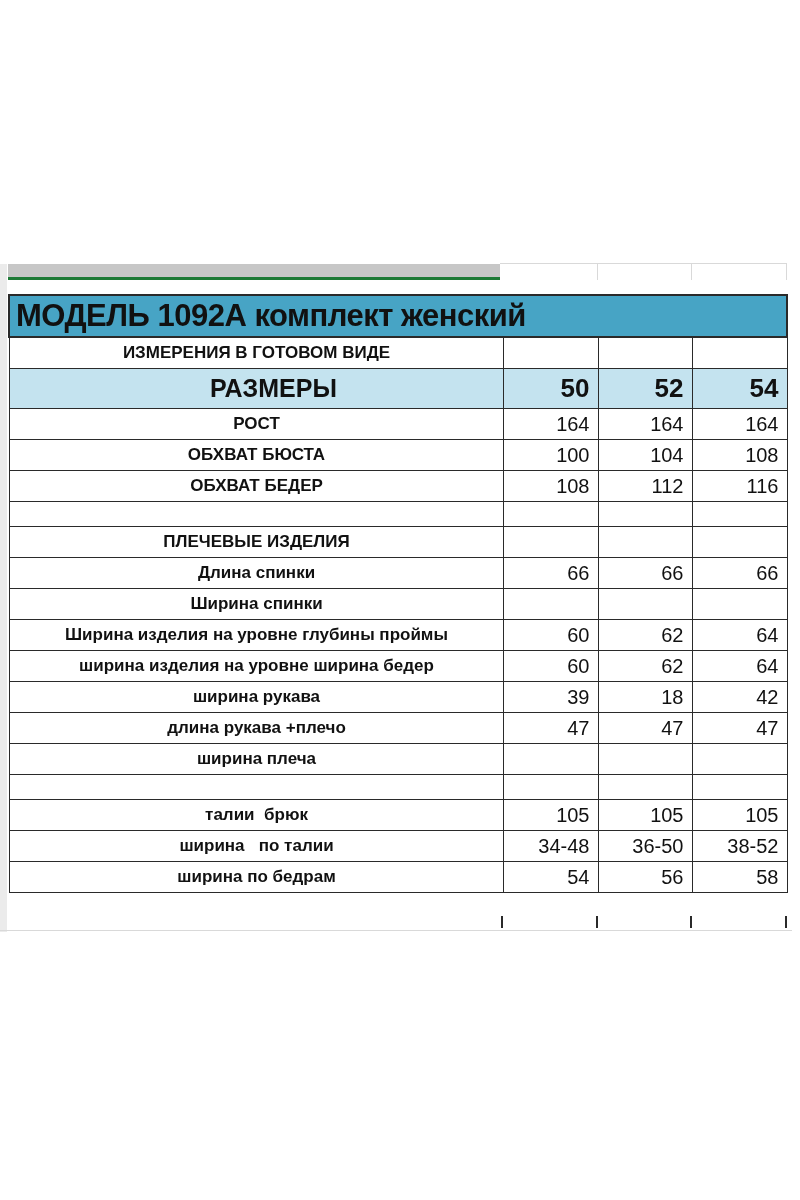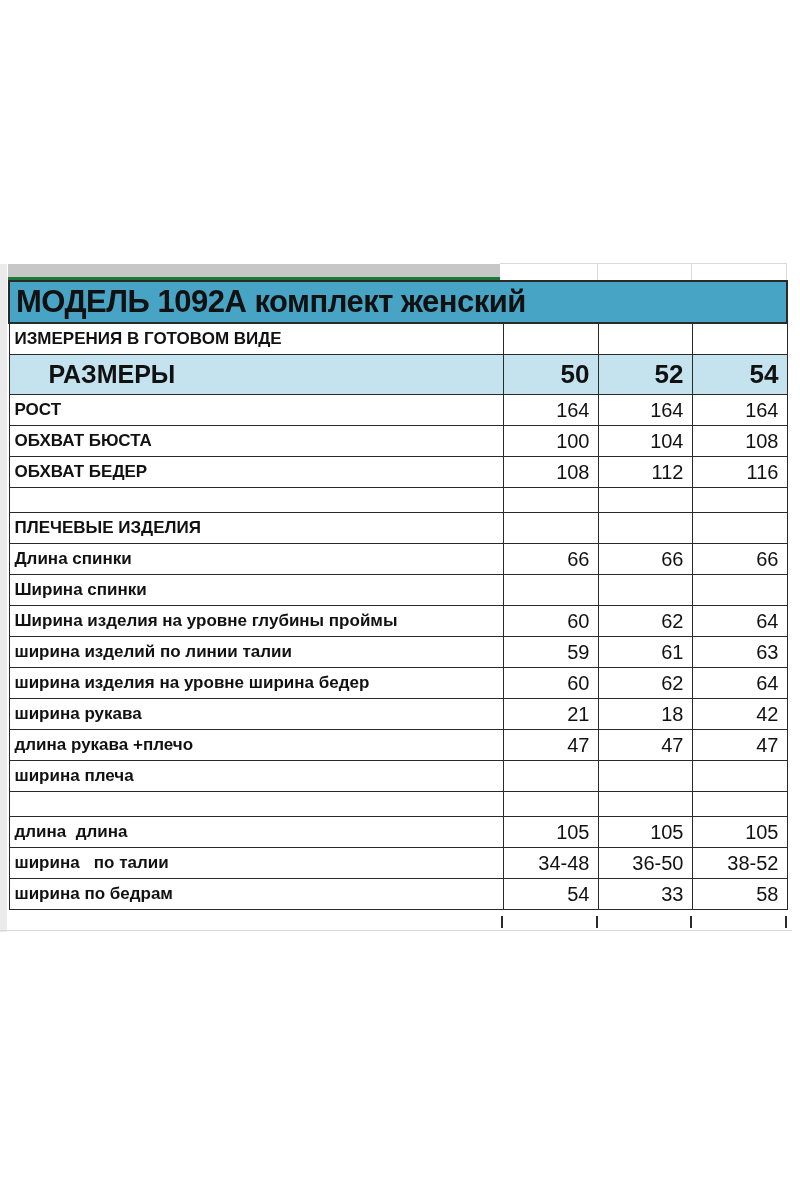--- a/index.html
+++ b/index.html
@@ -7,26 +7,26 @@
   .canvas{position:relative;width:800px;height:1200px;background:#ffffff;overflow:hidden;}
 
   .left-gutter{position:absolute;left:0;top:264px;width:7px;height:668px;background:var(--gutter);}
   .top-strip{position:absolute;left:8px;top:264px;width:492px;height:13px;background:var(--top-strip);}
   .green-line{position:absolute;left:8px;top:277px;width:492px;height:3px;background:var(--green-line);}
   .faint-h{position:absolute;left:500px;top:263px;width:286px;height:1px;background:var(--faint-line);}
   .faint-v{position:absolute;top:263px;width:1px;height:17px;background:var(--faint-line);}
   .fv1{left:597px;} .fv2{left:691px;} .fv3{left:786px;}
 
   table.size-table{
-    position:absolute;left:8px;top:280px;width:778px;
+    position:absolute;left:8px;top:294px;width:778px;
     border-collapse:collapse;table-layout:fixed;
     color:var(--text);
   }
   .size-table td{border:1.5px solid var(--border);vertical-align:middle;overflow:hidden;}
-  td.lbl{text-align:left;padding:0 4px 0 5px;font-weight:700;white-space:pre;}
+  td.lbl{text-align:center;padding:0 4px 0 5px;font-weight:700;white-space:pre;}
   td.num{text-align:right;padding:0 8px 0 10px;white-space:nowrap;}
 
   tr.title-row td{
     height:38px;background:var(--title-bg);
     font-size:31px;font-weight:700;letter-spacing:-0.5px;
     padding-left:6px;border:2px solid var(--border);
   }
   tr.subtitle-row td{height:30px;}
   tr.subtitle-row td.lbl{font-size:17px;}
   tr.sizes-row td{height:39px;background:var(--sizes-bg);}
@@ -122,34 +122,28 @@
           <td class="num"></td>
           <td class="num"></td>
         </tr>
         <tr class="r-data">
           <td class="lbl">Ширина изделия на уровне глубины проймы</td>
           <td class="num">60</td>
           <td class="num">62</td>
           <td class="num">64</td>
         </tr>
         <tr class="r-data">
-          <td class="lbl">ширина изделий по линии талии</td>
-          <td class="num">59</td>
-          <td class="num">61</td>
-          <td class="num">63</td>
-        </tr>
-        <tr class="r-data">
           <td class="lbl">ширина изделия на уровне ширина бедер</td>
           <td class="num">60</td>
           <td class="num">62</td>
           <td class="num">64</td>
         </tr>
         <tr class="r-data">
           <td class="lbl">ширина рукава</td>
-          <td class="num">21</td>
+          <td class="num">39</td>
           <td class="num">18</td>
           <td class="num">42</td>
         </tr>
         <tr class="r-data">
           <td class="lbl">длина рукава +плечо</td>
           <td class="num">47</td>
           <td class="num">47</td>
           <td class="num">47</td>
         </tr>
         <tr class="r-data">
@@ -158,35 +152,35 @@
           <td class="num"></td>
           <td class="num"></td>
         </tr>
         <tr class="r-spacer">
           <td class="lbl"></td>
           <td class="num"></td>
           <td class="num"></td>
           <td class="num"></td>
         </tr>
         <tr class="r-data">
-          <td class="lbl">длина  длина</td>
+          <td class="lbl">талии  брюк</td>
           <td class="num">105</td>
           <td class="num">105</td>
           <td class="num">105</td>
         </tr>
         <tr class="r-data">
           <td class="lbl">ширина   по талии</td>
           <td class="num">34-48</td>
           <td class="num">36-50</td>
           <td class="num">38-52</td>
         </tr>
         <tr class="r-data">
           <td class="lbl">ширина по бедрам</td>
           <td class="num">54</td>
-          <td class="num">33</td>
+          <td class="num">56</td>
           <td class="num">58</td>
         </tr>
       </tbody>
   </table>
 
   <div class="stub s1"></div>
   <div class="stub s2"></div>
   <div class="stub s3"></div>
   <div class="stub s4"></div>
   <div class="bottom-faint"></div>

